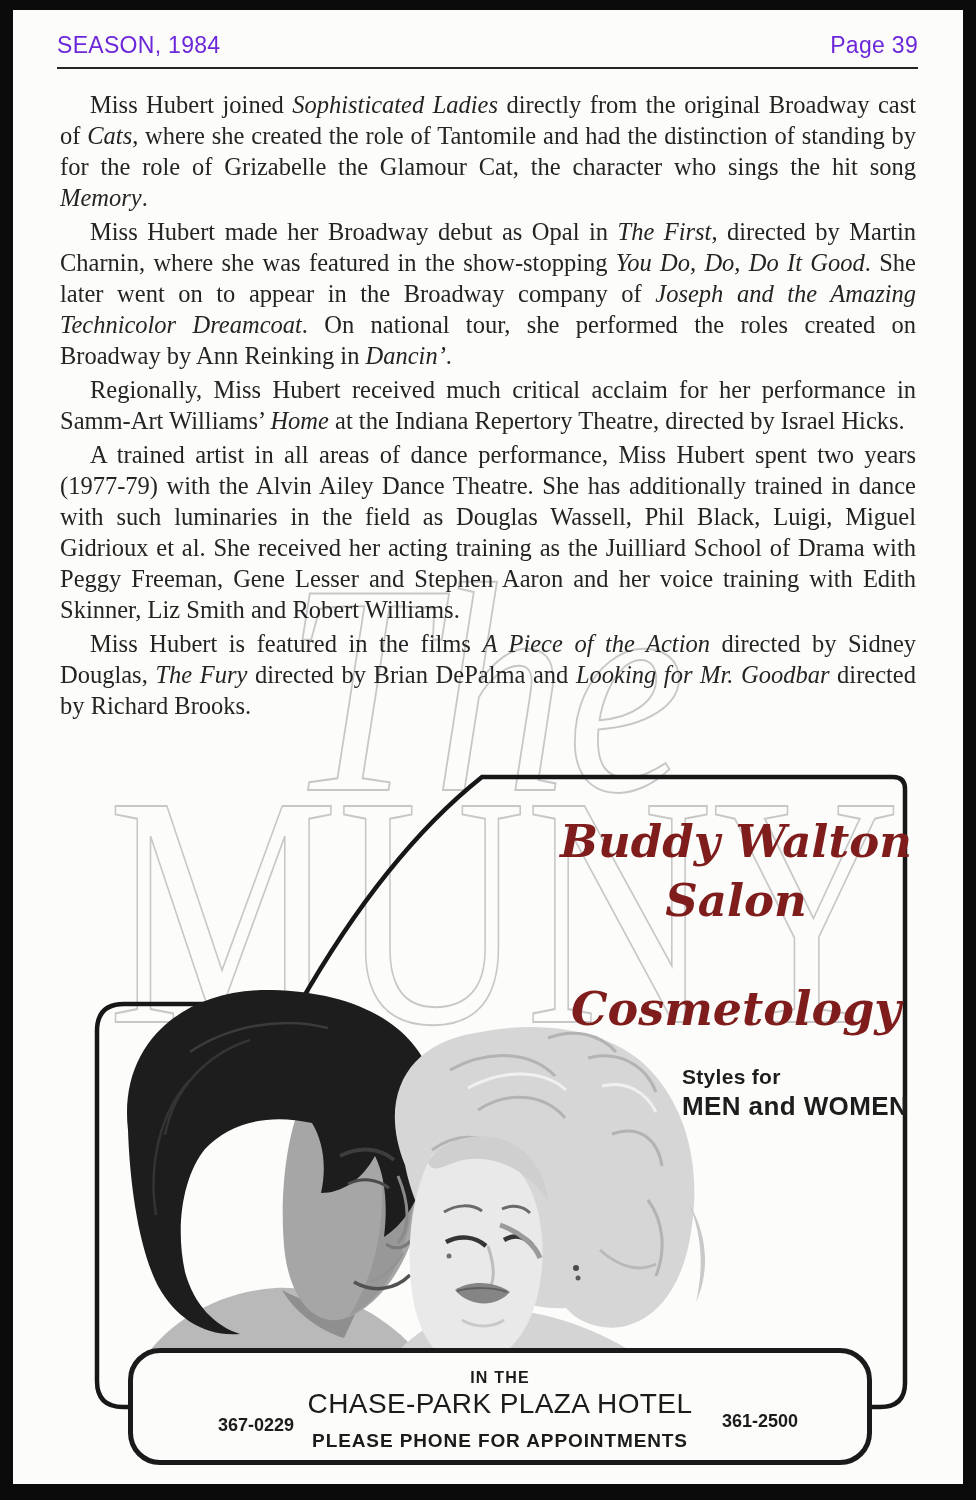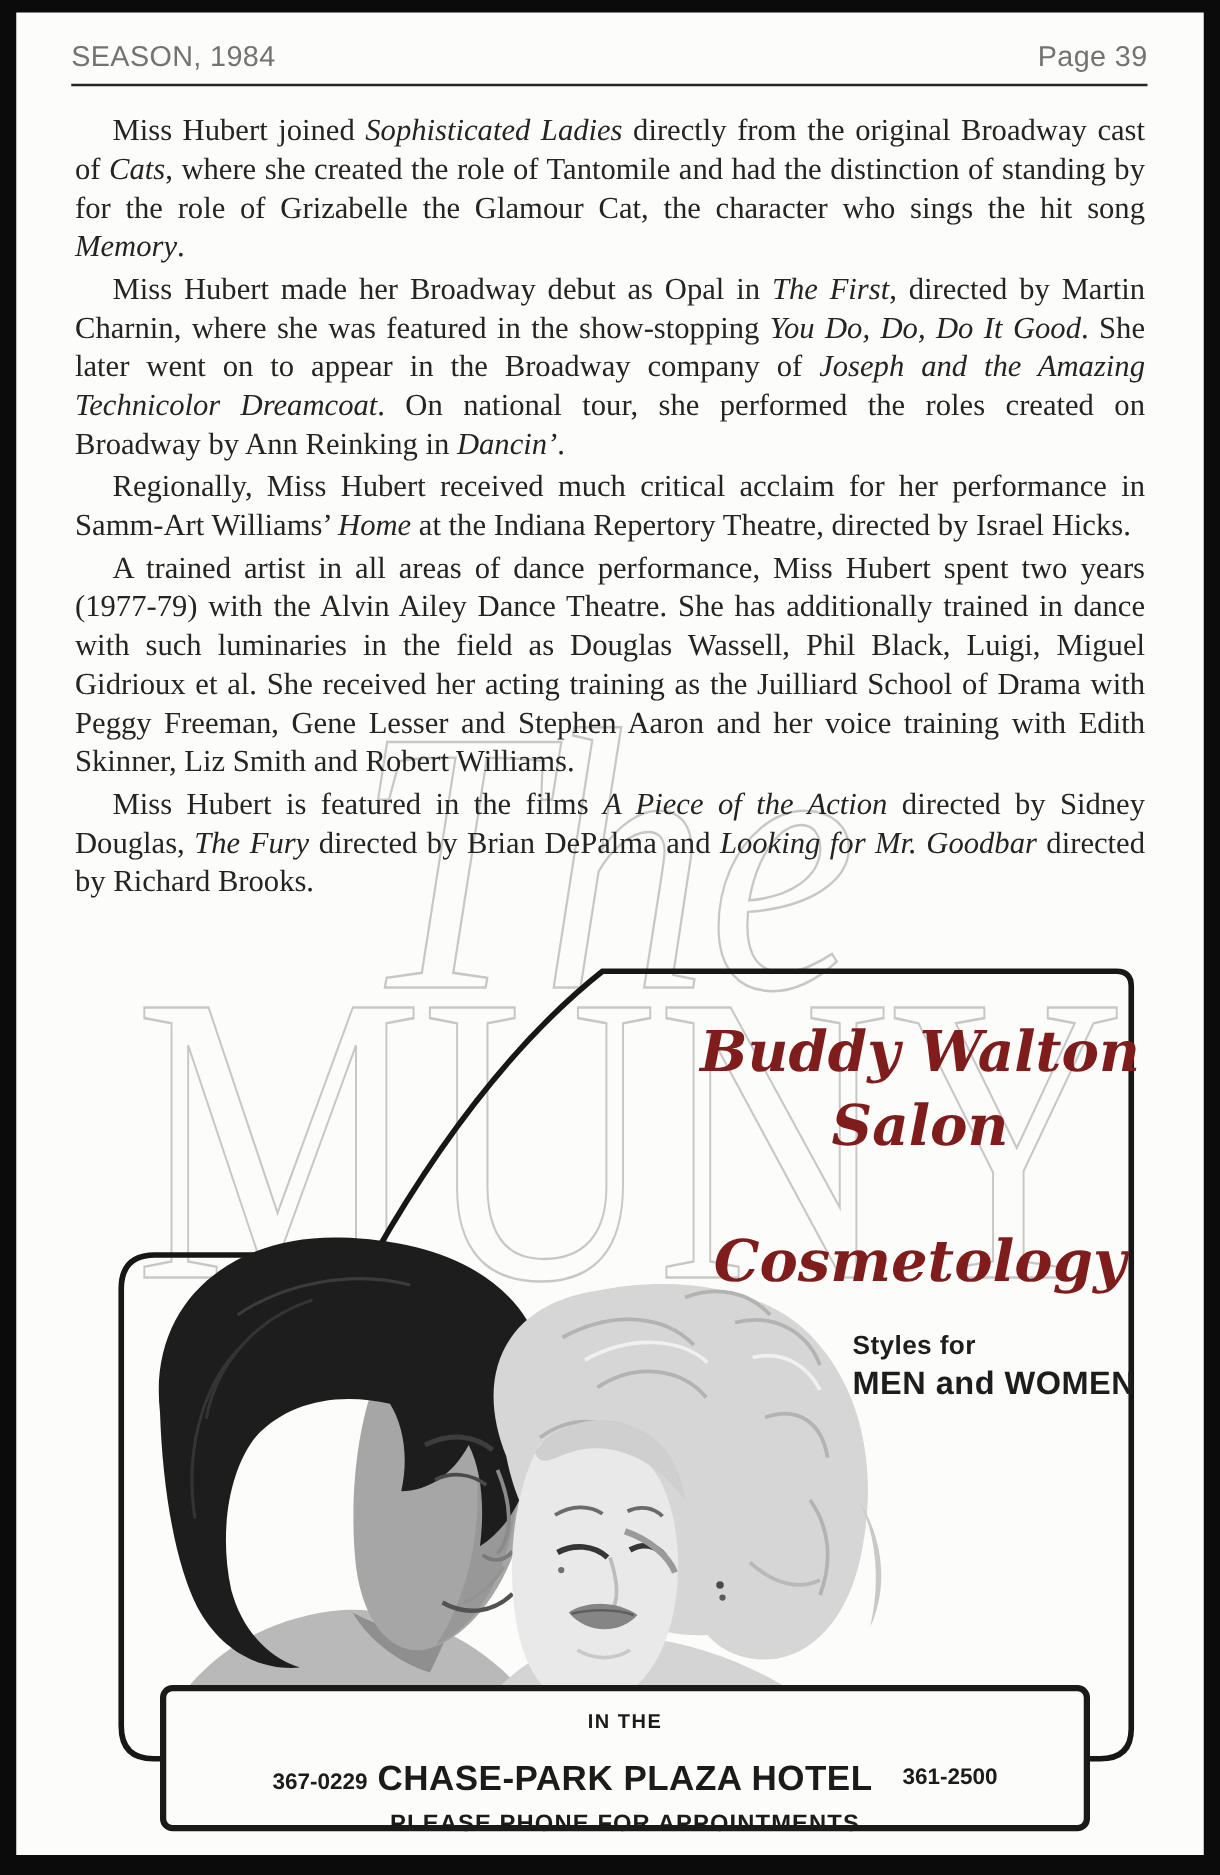--- a/index.html
+++ b/index.html
@@ -5,21 +5,21 @@
   html,body{margin:0;padding:0;background:#555;}
   .page{position:relative;width:976px;height:1500px;background:#0b0b0b;
         box-sizing:border-box;padding:10px 13px 16px 13px;
         font-family:"Liberation Sans",sans-serif;}
   .inner{position:relative;width:950px;height:1474px;background:#fcfcfa;overflow:hidden;}
 
   
   .hdr{position:absolute;left:44px;right:45px;top:22px;z-index:2;
        display:flex;justify-content:space-between;align-items:baseline;
        border-bottom:2.5px solid #252525;padding-bottom:8px;
-       font-size:23px;color:#737373;letter-spacing:.3px;}
+       font-size:23px;color:#6d28d9;letter-spacing:.3px;}
 
   
   .article{position:absolute;left:44px;width:862px;top:76px;z-index:2;
            font-family:"Liberation Serif",serif;font-size:24.5px;line-height:31px;
            text-align:justify;color:#242424;}
   .article p{margin:3px;text-indent:30px;}
 
   
   .lay{position:absolute;left:-13px;top:-10px;width:976px;height:1500px;pointer-events:none;}
   .wm{z-index:1;}
@@ -35,24 +35,24 @@
   .s2{top:864px;font-size:45px;}
   .s3{top:925px;font-size:36px;}
   .s4{top:972px;font-size:46px;}
 
   .styles{position:absolute;left:669px;top:1056px;z-index:4;color:#1d1d1d;line-height:1;}
   .styles .l1{font-size:21px;font-weight:bold;letter-spacing:.3px;}
   .styles .l2{font-size:26px;font-weight:bold;margin-top:6px;letter-spacing:.4px;}
 
   
   .adfooter{position:absolute;left:115px;top:1338px;width:744px;height:117px;z-index:5;
-            background:#fcfcfa;border:5px solid #1a1a1a;border-radius:10px;
+            background:#fcfcfa;border:5px solid #1a1a1a;border-radius:32px;
             box-sizing:border-box;text-align:center;color:#1b1b1b;}
   .adfooter .inthe{margin-top:16px;font-size:16px;font-weight:bold;letter-spacing:1.2px;line-height:18px;}
-  .adfooter .hotel{margin-top:21px;font-size:28px;font-weight:bold;letter-spacing:.4px;line-height:30px;}
+  .adfooter .hotel{margin-top:2px;font-size:28px;font-weight:normal;letter-spacing:.4px;line-height:30px;}
   .adfooter .appt{margin-top:11px;font-size:19px;font-weight:bold;letter-spacing:.9px;line-height:22px;}
   .phone{position:absolute;font-size:18px;font-weight:bold;}
   .pl{left:85px;top:62px;}
   .pr{left:589px;top:58px;}
 </style>
 </head>
 <body>
 
 <div class="page">
   <div class="inner">

